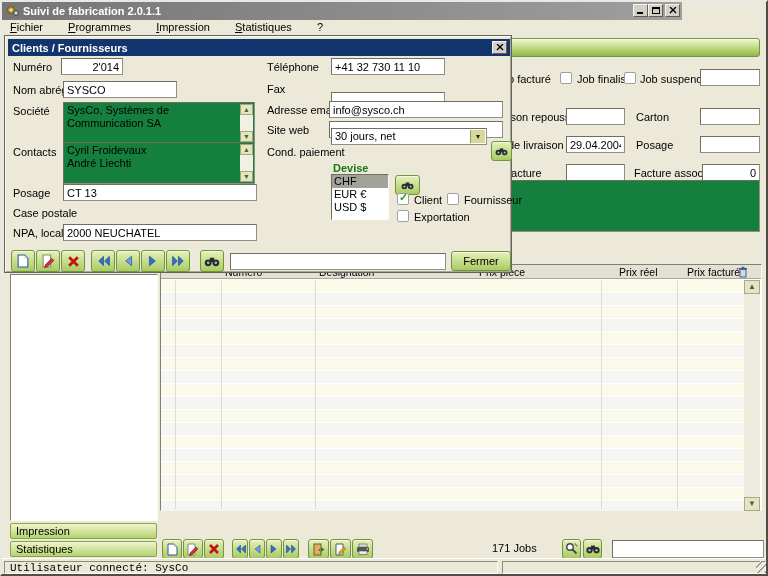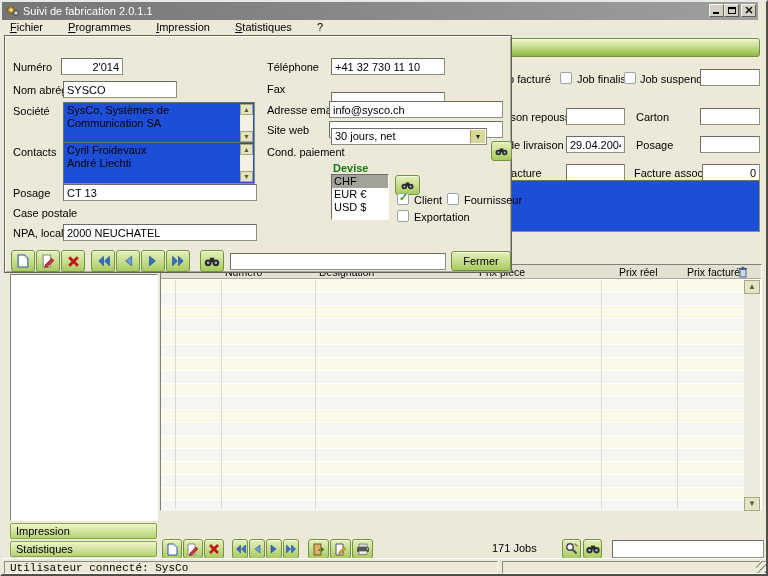--- a/index.html
+++ b/index.html
@@ -14,23 +14,23 @@
   .lbl{position:absolute;white-space:nowrap;font-size:11px;}
   .tb{
     position:absolute;background:#fff;border:1px solid #8f8f84;
     border-top-color:#6e6e64;border-left-color:#6e6e64;
     font-family:"Liberation Sans",sans-serif;font-size:11px;padding:1px 3px;
   }
   .tb.right{text-align:right;}
   .sunken{border:1px solid;border-color:#808078 #fdfdf6 #fdfdf6 #808078;background:#fff;}
   
   .titlebar{
-    position:absolute;left:0;top:0;width:756px;height:18px;
+    position:absolute;left:0;top:0;width:680px;height:18px;
     background:linear-gradient(90deg,#757575,#9f9f9f);
-    display:flex;align-items:center;color:#fff;font-weight:normal;
+    display:flex;align-items:center;color:#fff;font-weight:bold;
   }
   .winbtn{
     position:absolute;top:2px;width:15px;height:13px;background:#d4d0c6;
     border:1px solid;border-color:#f6f5f0 #5f5f55 #5f5f55 #f6f5f0;
     display:flex;align-items:center;justify-content:center;
   }
   
   .menubar{position:absolute;left:0;top:18px;width:764px;height:15px;background:#ece9d8;}
   .menu-item{display:inline-block;margin:1px 18px 0 0;padding:0 2px;}
   .menu-item::first-letter{text-decoration:underline;}
@@ -60,21 +60,21 @@
   #dialog{
     position:absolute;left:2px;top:33px;width:508px;height:238px;z-index:10;
     background:#ece9d8;border:1px solid #63635c;
     box-shadow:inset 1px 1px 0 #fdfdf8, inset -1px -1px 0 #a9a598;
   }
   .dlg-title{
     position:absolute;left:3px;top:3px;width:502px;height:17px;background:#13356e;
     color:#fff;font-weight:bold;display:flex;align-items:center;padding-left:4px;
   }
   .ta{
-    position:absolute;background:#1d4ed8;border:1px solid #8f8f84;
+    position:absolute;background:#15803d;border:1px solid #8f8f84;
     border-top-color:#6e6e64;border-left-color:#6e6e64;
     font-size:11px;padding:1px 3px;line-height:13px;overflow:hidden;
   }
   .scrollstrip{position:absolute;right:1px;top:1px;bottom:1px;width:13px;background:#f1f0e2;}
   .scrollbtn{
     position:absolute;left:0;width:13px;height:11px;background:#e3e5c0;
     border:1px solid #a5a878;display:flex;align-items:center;justify-content:center;
     font-size:7px;color:#5a5e2a;line-height:7px;
   }
   .combo-arrow{
@@ -337,20 +337,30 @@
 
   <div id="statusbar" style="top:556px;width:768px;">
     <div class="spanel" style="left:2px;width:494px;font-family:Liberation Mono, monospace;">
       <span style="position:absolute;left:5px;top:0;white-space:nowrap;">Utilisateur connecté: SysCo</span>
     </div>
     <div class="spanel" style="left:500px;width:264px;"></div>
     <div class="grip" style="right:2px;"></div>
   </div>
 
   <div id="dialog">
+    <div class="dlg-title">
+      <span>Clients / Fournisseurs</span>
+      <div class="winbtn" style="right:3px;top:2px;width:15px;height:13px;">
+        <span class="icon">
+            <svg width="8" height="7" viewBox="0 0 8 7">
+              <path d="M1 0L7 6M7 0L1 6" stroke="#000" stroke-width="1.4"></path>
+            </svg>
+          </span>
+      </div>
+    </div>
 
     <div class="lbl" style="left:8px;top:25px;">Numéro</div>
     <input class="tb right" style="left: 56px; top: 22px; width: 62px; height: 17px;" value="2'014">
 
     <div class="lbl" style="left:8px;top:48px;">Nom abrégé</div>
     <input class="tb" style="left: 58px; top: 45px; width: 114px; height: 17px;" value="SYSCO">
 
     <div class="lbl" style="left:8px;top:69px;">Société</div>
     <div class="ta" style="left:58px;top:66px;width:192px;height:42px;padding-right:16px;">
       <span>SysCo, Systèmes de Communication SA</span>

